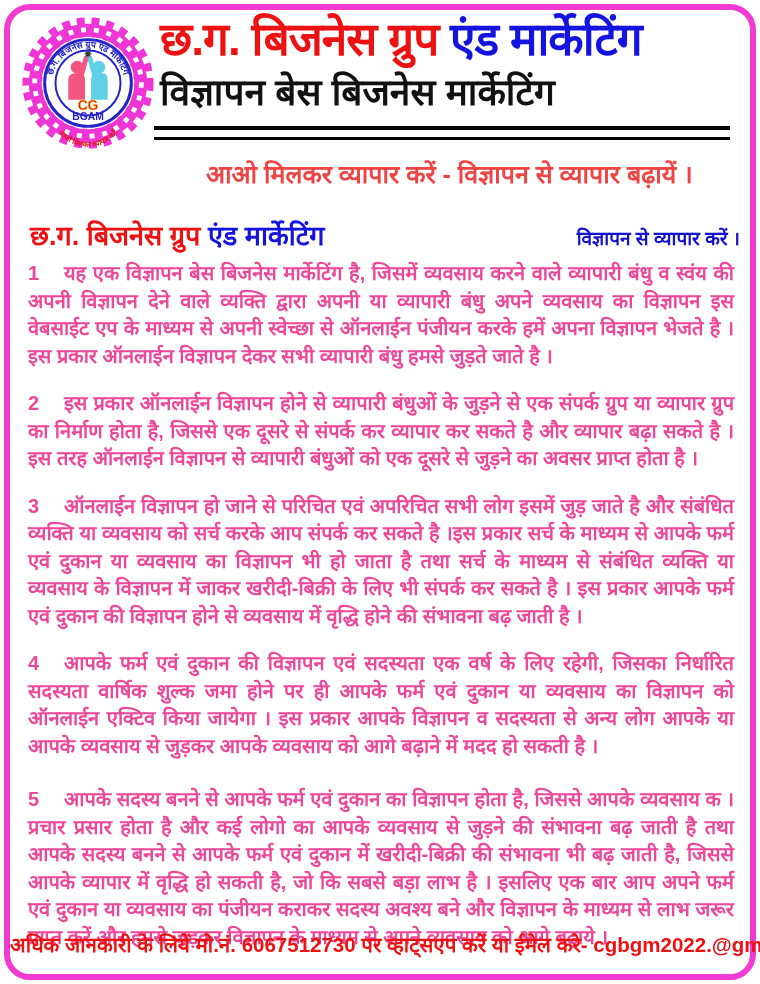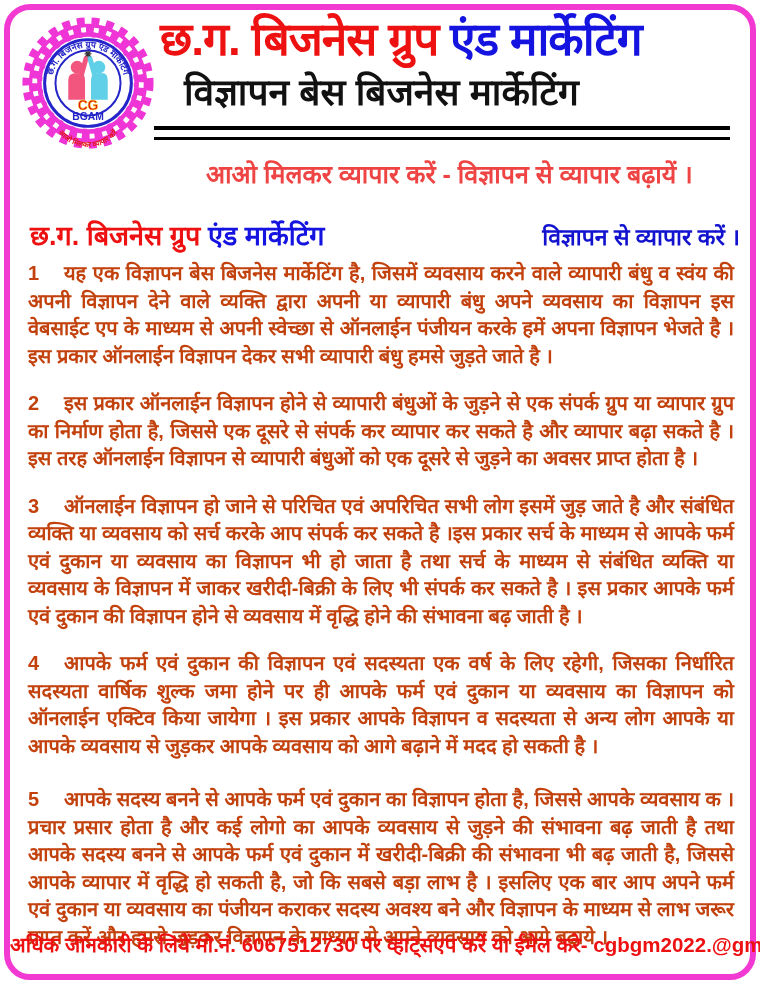--- a/index.html
+++ b/index.html
@@ -23,45 +23,45 @@
   .logo { position:absolute; left:4px; top:4px; }
   .titles { position:absolute; left:150px; top:0; right:6px; }
   .main-title {
     position:absolute; left:0; top:6px;
     font-size:46px; line-height:1; letter-spacing:-1px; white-space:nowrap;
   }
   .main-title .t-red  { color:#ee1111; }
   .main-title .t-blue { color:#1513e0; }
   .subtitle {
     position:absolute; left:0; top:64px;
-    font-size:37px; line-height:1; color:#111111; white-space:nowrap;margin-left:24px;
+    font-size:37px; line-height:1; color:#111111; white-space:nowrap;
   }
   .rule {
     position:absolute; left:-6px; top:116px; width:576px; height:14px;
     border-top:4px solid #000; border-bottom:3px solid #000;
   }
   .tagline {
     position:absolute; left:196px; top:146px;
     font-size:25px; color:#ef4444; white-space:nowrap;
   }
 
   
   .section-row {
     position:absolute; left:20px; right:10px; top:206px;
     display:flex; justify-content:space-between; align-items:baseline;
   }
   .section-left { font-size:27px; white-space:nowrap; }
   .section-left .t-red { color:#ee1111; }
   .section-left .t-blue { color:#1513e0; }
-  .section-right { font-size:23px; color:#1212cf; white-space:nowrap; }
+  .section-right { font-size:19px; color:#1212cf; white-space:nowrap; }
 
   
   .paras {
     position:absolute; left:18px; right:16px; top:250px;
-    color:#c2410c;
+    color:#ec4899;
   }
   .para {
     font-size:20px; line-height:27.5px;
     text-align:justify;
     margin-bottom:20px;
   }
   .para:nth-child(5) { margin-top:26px; }
   .pnum { display:inline-block; width:36px; }
 
   

